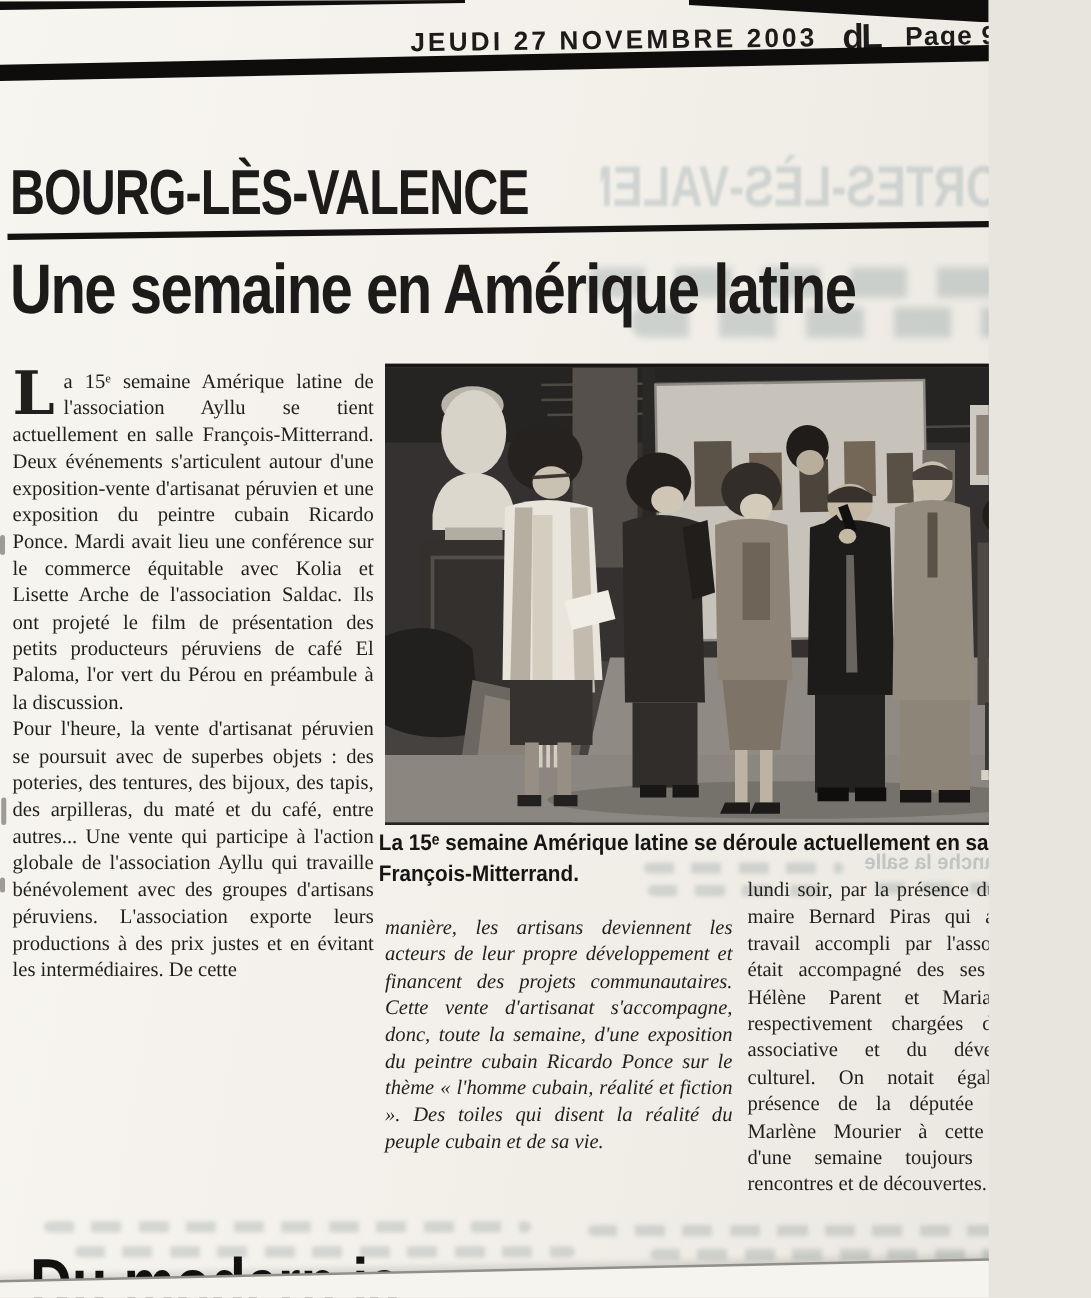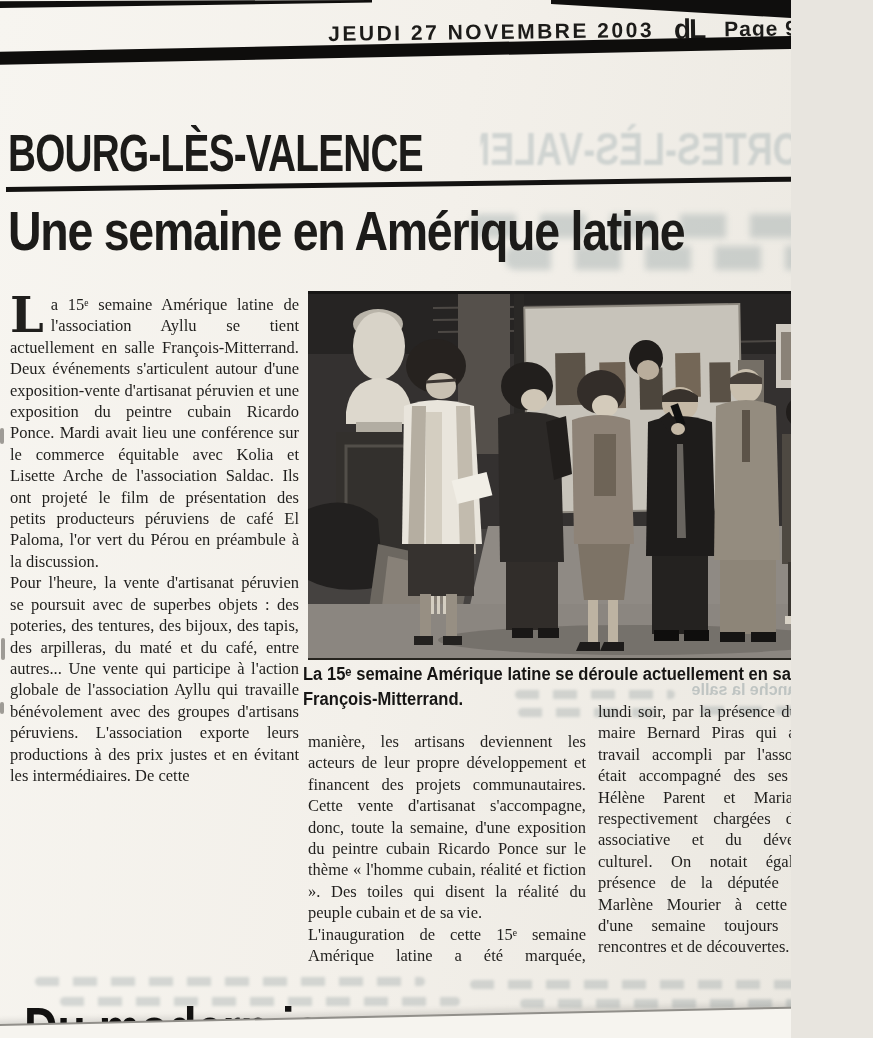--- a/index.html
+++ b/index.html
@@ -54,21 +54,21 @@
   .photo svg{display:block;}
   .caption{position:absolute;left:303px;top:662px;margin:0;width:560px;
         font-family:"Liberation Sans","DejaVu Sans",sans-serif;font-weight:700;
         font-size:18px;line-height:25px;white-space:pre-line;color:#161514;
         transform:scaleX(.92);transform-origin:0 0;letter-spacing:0;}
 
   
   .col{position:absolute;text-align:justify;font-size:16.5px;line-height:21.4px;color:#201f1d;}
   .col p{margin:0;}
   .col1{left:10px;top:294px;width:289px;}
-  .col2{left:308px;top:731px;width:278px;}
+  .col2{left:308px;top:731px;width:278px;font-style:italic;}
   .col3{left:598px;top:701px;width:266px;}
   .dropcap{float:left;font-family:"DejaVu Serif",serif;font-weight:700;font-size:48px;line-height:36px;
         padding:3px 7px 0 0;}
   .spread{text-align-last:justify;}
   .endmark{float:right;font-size:13px;line-height:21.4px;}
 
   
   .cut-headline{position:absolute;left:24px;top:994px;margin:0;z-index:2;
         font-family:"Liberation Sans","DejaVu Sans",sans-serif;font-size:58px;font-weight:900;
         letter-spacing:0px;white-space:nowrap;transform:scaleX(.8);transform-origin:0 0;color:#131211;}
@@ -239,21 +239,20 @@
   <div class="bleed-bar" style="left:518px;top:708px;width:150px;"></div>
   <div class="bleed-bar" style="left:700px;top:706px;width:150px;"></div>
 
   <div class="col col1">
     <p><span class="dropcap">L</span><span>a 15ᵉ semaine Amérique latine de l'association Ayllu se tient actuellement en salle François-Mitterrand. Deux événements s'articulent autour d'une exposition-vente d'artisanat péruvien et une exposition du peintre cubain Ricardo Ponce. Mardi avait lieu une conférence sur le commerce équitable avec Kolia et Lisette Arche de l'association Saldac. Ils ont projeté le film de présentation des petits producteurs péruviens de café El Paloma, l'or vert du Pérou en préambule à la discussion.</span></p>
     <p>Pour l'heure, la vente d'artisanat péruvien se poursuit avec de superbes objets : des poteries, des tentures, des bijoux, des tapis, des arpilleras, du maté et du café, entre autres... Une vente qui participe à l'action globale de l'association Ayllu qui travaille bénévolement avec des groupes d'artisans péruviens. L'association exporte leurs productions à des prix justes et en évitant les intermédiaires. De cette</p>
   </div>
 
   <div class="col col2">
     <p>manière, les artisans deviennent les acteurs de leur propre développement et financent des projets communautaires. Cette vente d'artisanat s'accompagne, donc, toute la semaine, d'une exposition du peintre cubain Ricardo Ponce sur le thème « l'homme cubain, réalité et fiction ». Des toiles qui disent la réalité du peuple cubain et de sa vie.</p>
-    <p class="spread">L'inauguration de cette 15ᵉ semaine Amérique latine a été marquée,</p>
   </div>
 
   <div class="col col3">
     <p><span>lundi soir, par la présence du sénateur-maire Bernard Piras qui a salué le travail accompli par l'association. Il était accompagné des ses adjointes, Hélène Parent et Marianne Ory, respectivement chargées de la vie associative et du développement culturel. On notait également la présence de la députée suppléante Marlène Mourier à cette ouverture d'une semaine toujours riche de rencontres et de découvertes.</span><span class="endmark">■</span></p>
   </div>
 
   <div class="bleed-bar" style="left:35px;top:977px;width:390px;"></div>
   <div class="bleed-bar" style="left:470px;top:980px;width:340px;"></div>
   <div class="bleed-bar" style="left:60px;top:997px;width:400px;"></div>
   <div class="bleed-bar" style="left:520px;top:999px;width:300px;"></div>

